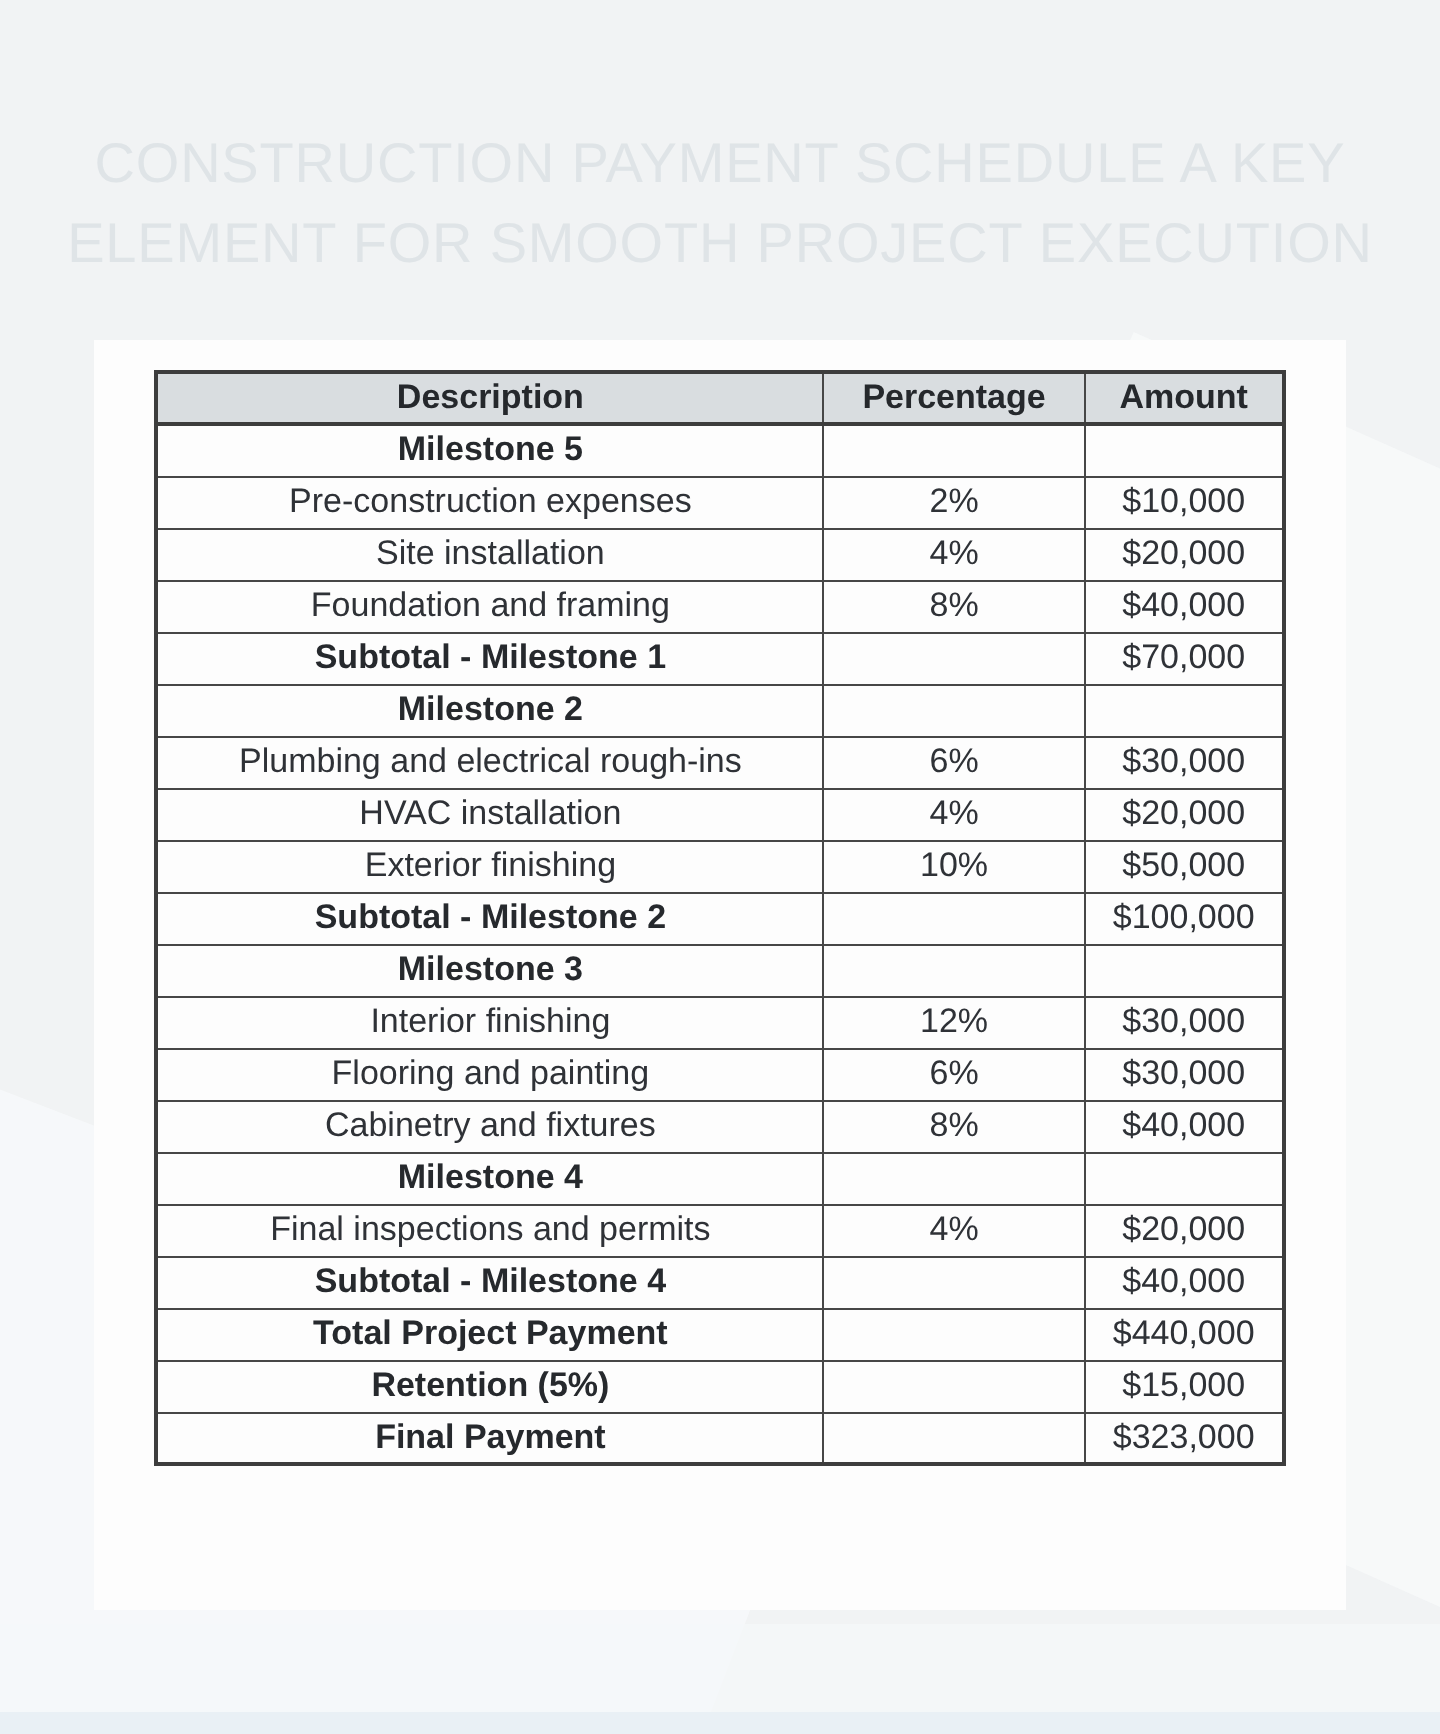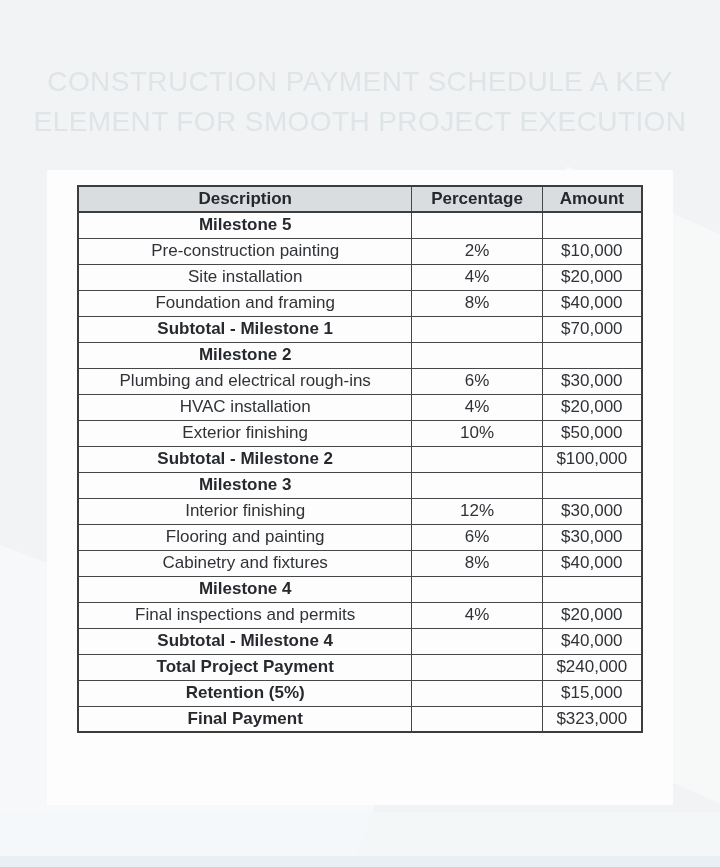--- a/index.html
+++ b/index.html
@@ -123,21 +123,21 @@
           <th>Amount</th>
         </tr>
       </thead>
       <tbody>
           <tr class="row-section">
             <td>Milestone 5</td>
             <td></td>
             <td></td>
           </tr>
           <tr class="row-item">
-            <td>Pre-construction painting</td>
+            <td>Pre-construction expenses</td>
             <td>2%</td>
             <td>$10,000</td>
           </tr>
           <tr class="row-item">
             <td>Site installation</td>
             <td>4%</td>
             <td>$20,000</td>
           </tr>
           <tr class="row-item">
             <td>Foundation and framing</td>
@@ -205,21 +205,21 @@
             <td>$20,000</td>
           </tr>
           <tr class="row-subtotal">
             <td>Subtotal - Milestone 4</td>
             <td></td>
             <td>$40,000</td>
           </tr>
           <tr class="row-total">
             <td>Total Project Payment</td>
             <td></td>
-            <td>$240,000</td>
+            <td>$440,000</td>
           </tr>
           <tr class="row-total">
             <td>Retention (5%)</td>
             <td></td>
             <td>$15,000</td>
           </tr>
           <tr class="row-total">
             <td>Final Payment</td>
             <td></td>
             <td>$323,000</td>

